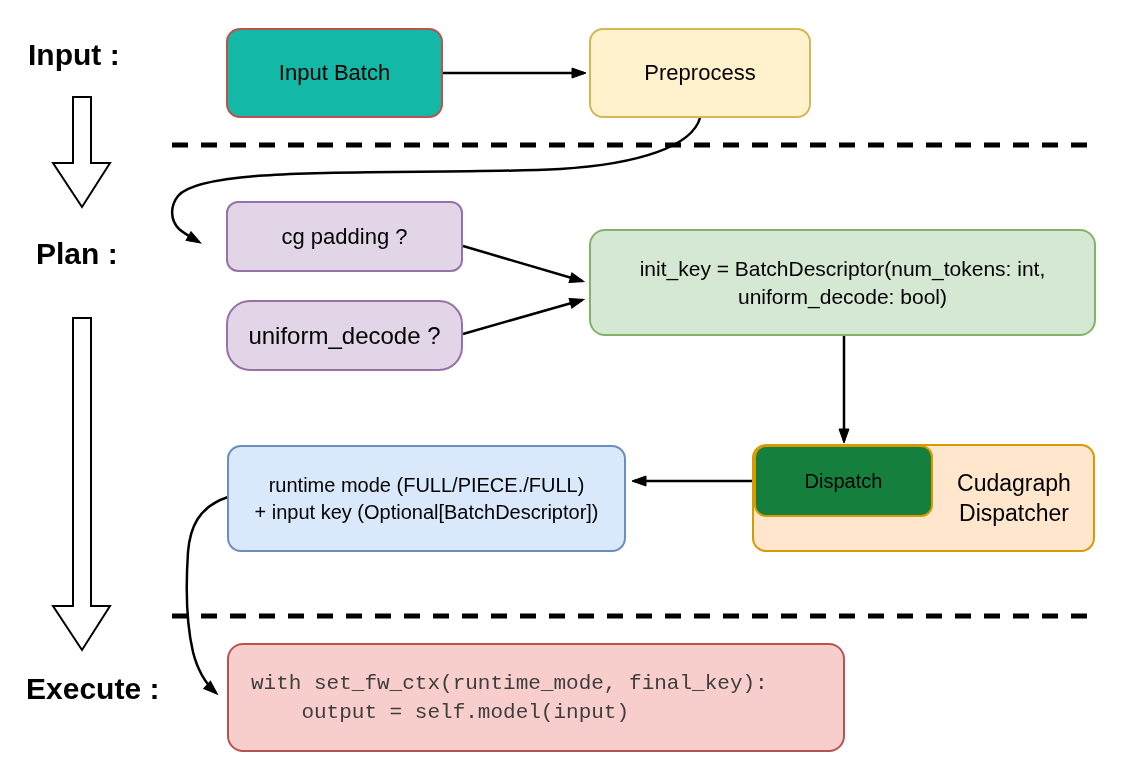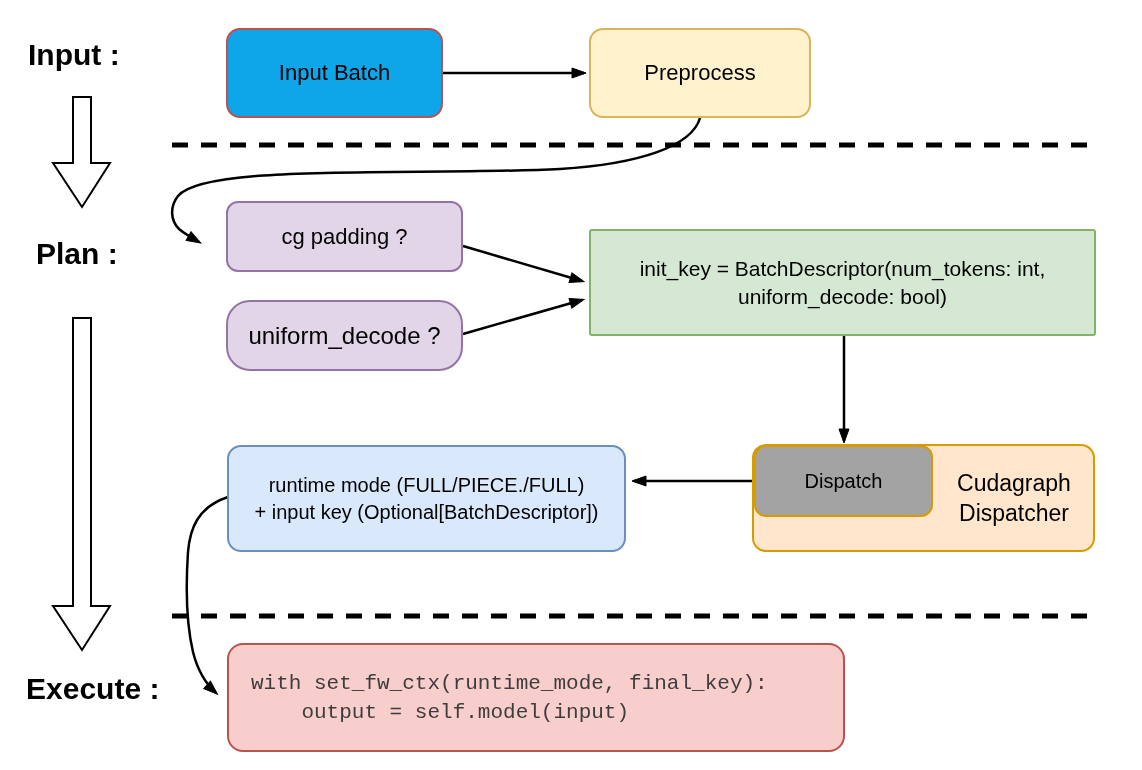--- a/index.html
+++ b/index.html
@@ -28,21 +28,21 @@
     position:absolute;
     font-weight:bold;
     font-size:30px;
     color:#000;
     white-space:pre;
   }
   .b-input-batch   {left:226px;top:28px;width:217px;height:90px;border-radius:14px;font-size:22px;}
   .b-preprocess    {left:589px;top:28px;width:222px;height:90px;border-radius:14px;font-size:22px;}
   .b-cg-padding    {left:226px;top:201px;width:237px;height:71px;border-radius:12px;font-size:22px;}
   .b-uniform-decode{left:226px;top:300px;width:237px;height:71px;border-radius:24px;font-size:24px;}
-  .b-init-key      {left:589px;top:229px;width:507px;height:107px;border-radius:3px;font-size:21px;}
+  .b-init-key      {left:589px;top:229px;width:507px;height:107px;border-radius:16px;font-size:21px;}
   .b-cudagraph     {left:752px;top:444px;width:343px;height:108px;border-radius:14px;font-size:23px;}
   .b-cudagraph .side-label{
     position:absolute;left:180px;top:0;width:160px;height:100%;
     display:flex;flex-direction:column;align-items:center;justify-content:center;
   }
   .b-dispatch      {left:754px;top:445px;width:179px;height:72px;border-radius:12px;font-size:20px;z-index:3;}
   .b-runtime-mode  {left:227px;top:445px;width:399px;height:107px;border-radius:14px;font-size:20px;}
   .b-execute-code  {
     left:227px;top:643px;width:618px;height:109px;border-radius:16px;
     align-items:flex-start;justify-content:center;
@@ -76,21 +76,21 @@
     <line x1="463" y1="334" x2="582" y2="300" stroke="#000" stroke-width="2.5" marker-end="url(#ah)"></line>
     <line x1="844" y1="336" x2="844" y2="441" stroke="#000" stroke-width="2.5" marker-end="url(#ah)"></line>
     <line x1="752" y1="481" x2="634" y2="481" stroke="#000" stroke-width="2.5" marker-end="url(#ah)"></line>
     <path d="M228,497 C198,507 190,528 188,552 C186,582 186,622 193,652 C197,668 205,683 216,693" fill="none" stroke="#000" stroke-width="2.5" marker-end="url(#ah)"></path>
   </svg>
 
   <div class="stage-label" style="left:28px;top:38px;">Input :</div>
   <div class="stage-label" style="left:36px;top:237px;">Plan :</div>
   <div class="stage-label" style="left:26px;top:672px;">Execute :</div>
 
-  <div class="box b-input-batch" style="background-color: #0ea5e9; border-color: rgb(184, 84, 80);">
+  <div class="box b-input-batch" style="background-color: #14b8a6; border-color: rgb(184, 84, 80);">
     <span class="bline">Input Batch</span>
   </div>
 
   <div class="box b-preprocess" style="background-color: rgb(255, 242, 204); border-color: rgb(214, 182, 86);">
     <span class="bline">Preprocess</span>
   </div>
 
   <div class="box b-cg-padding" style="background-color: rgb(225, 213, 231); border-color: rgb(150, 115, 166);">
     <span class="bline">cg padding ?</span>
   </div>
@@ -104,21 +104,21 @@
     <span class="bline">uniform_decode: bool)</span>
   </div>
 
   <div class="box b-cudagraph" style="background-color: rgb(255, 230, 204); border-color: rgb(215, 155, 0);">
     <div class="side-label">
       <span class="bline">Cudagraph</span>
       <span class="bline">Dispatcher</span>
     </div>
   </div>
 
-  <div class="box b-dispatch" style="background-color: #a3a3a3; border-color: rgb(215, 155, 0);">
+  <div class="box b-dispatch" style="background-color: #15803d; border-color: rgb(215, 155, 0);">
     <span class="bline">Dispatch</span>
   </div>
 
   <div class="box b-runtime-mode" style="background-color: rgb(218, 232, 252); border-color: rgb(108, 142, 191);">
     <span class="bline">runtime mode (FULL/PIECE./FULL)</span>
     <span class="bline">+ input key (Optional[BatchDescriptor])</span>
   </div>
 
   <div class="box b-execute-code" style="background-color: rgb(248, 206, 204); border-color: rgb(184, 84, 80);">
     <span class="bline">with set_fw_ctx(runtime_mode, final_key):</span>

